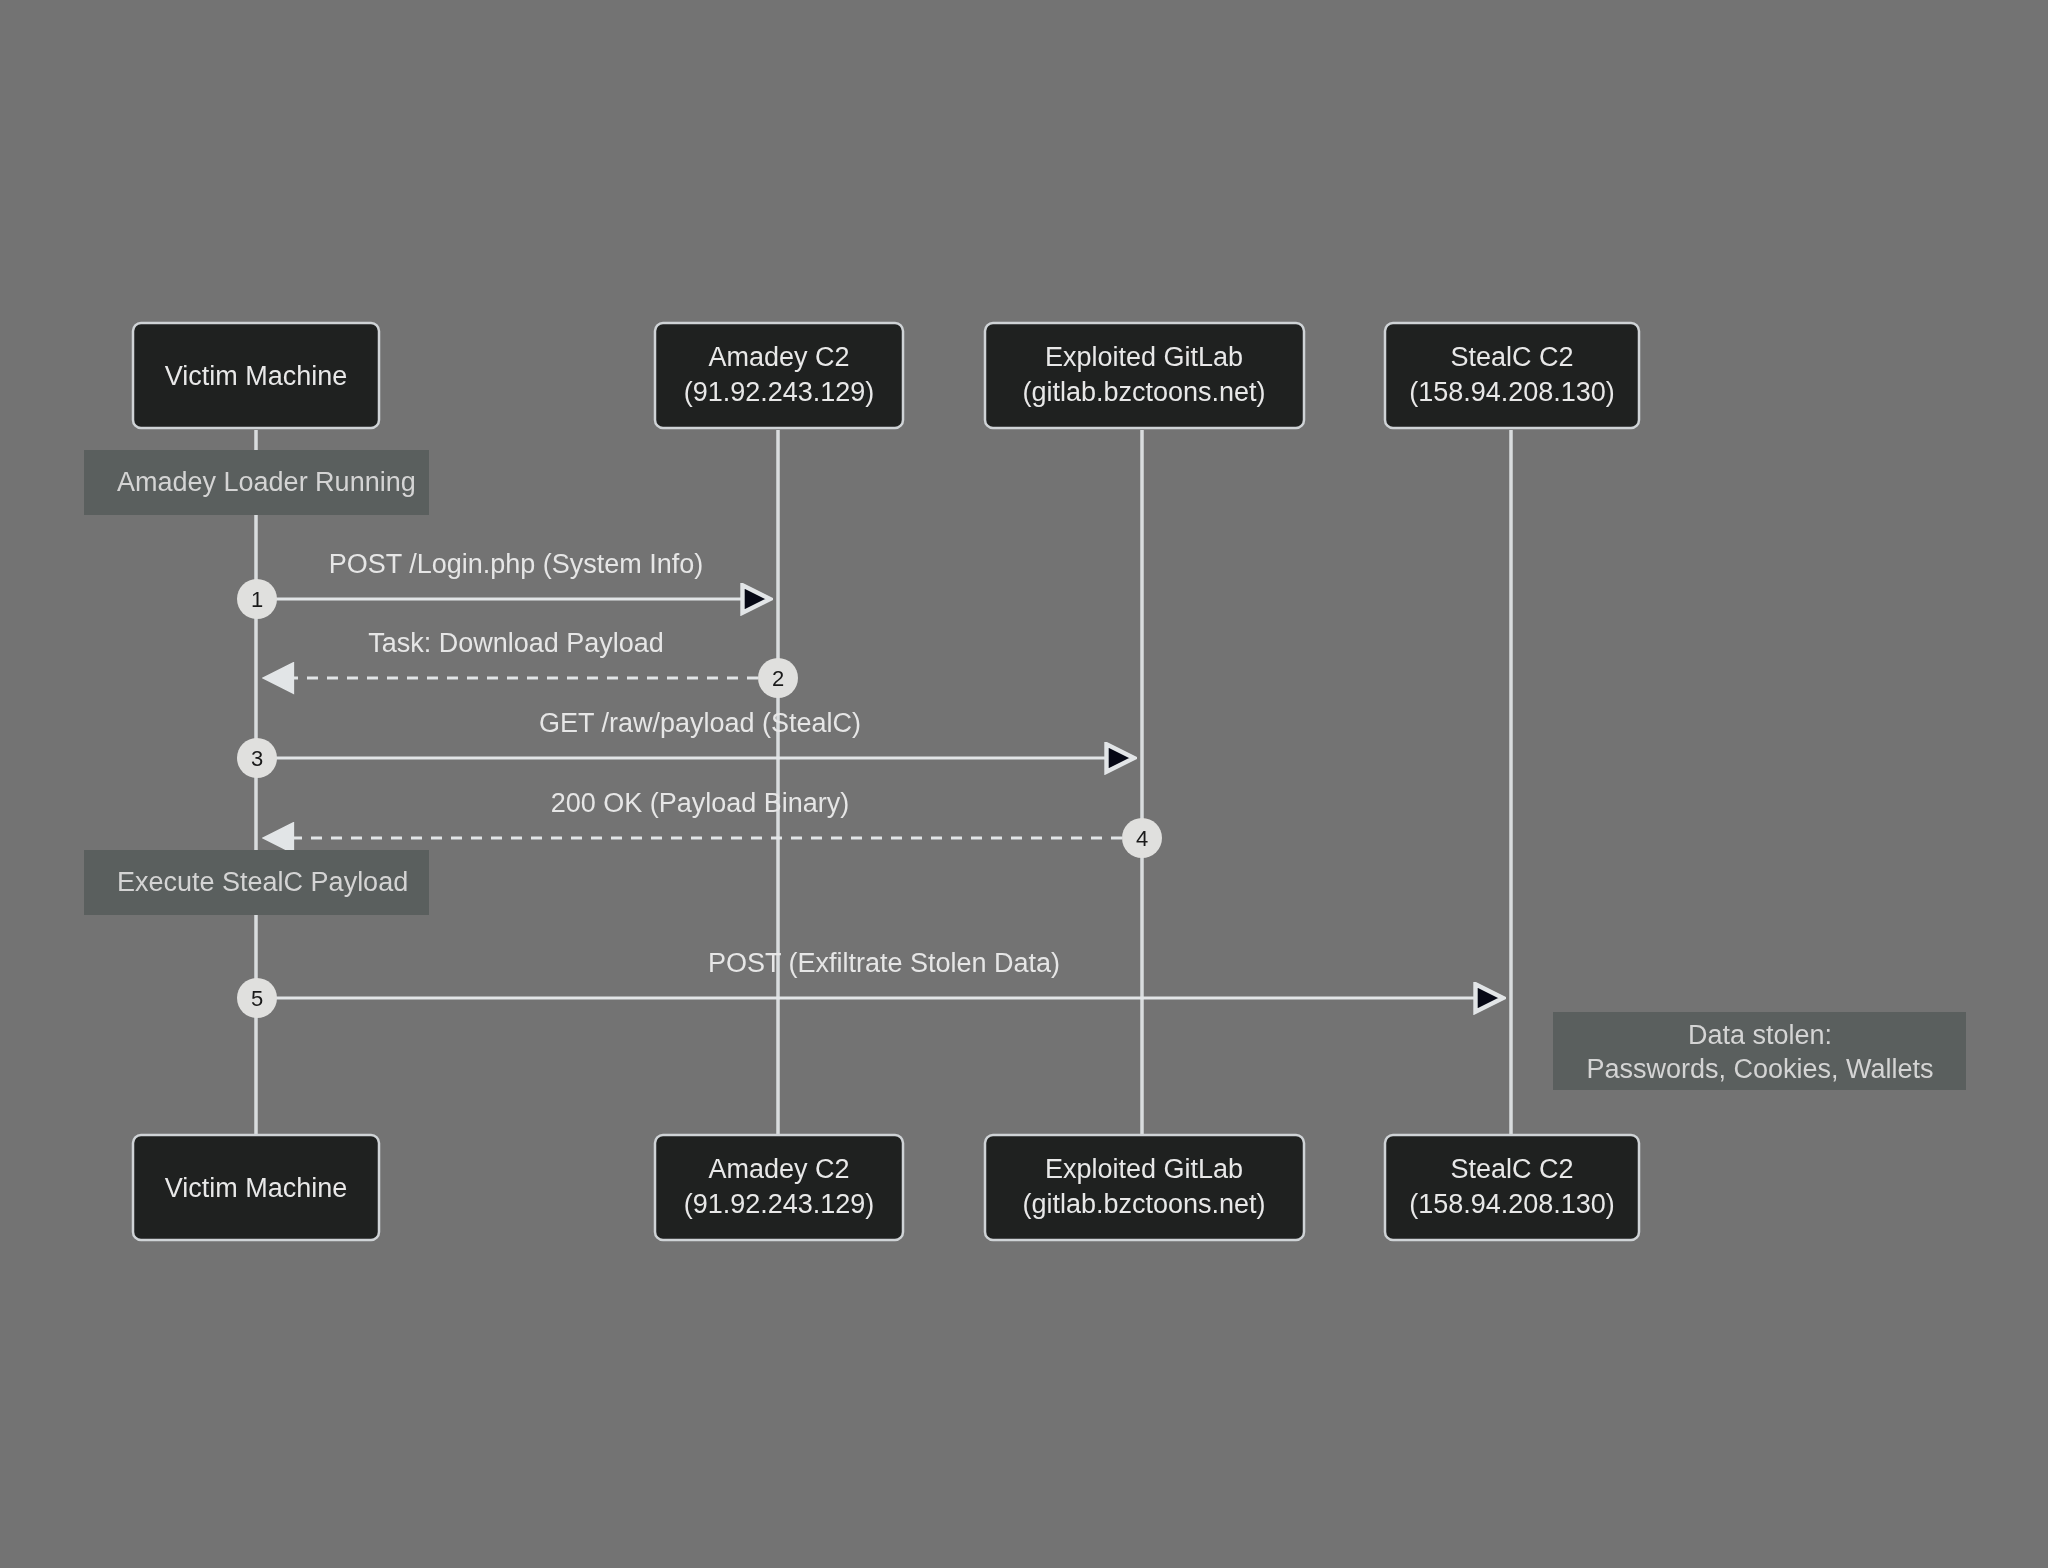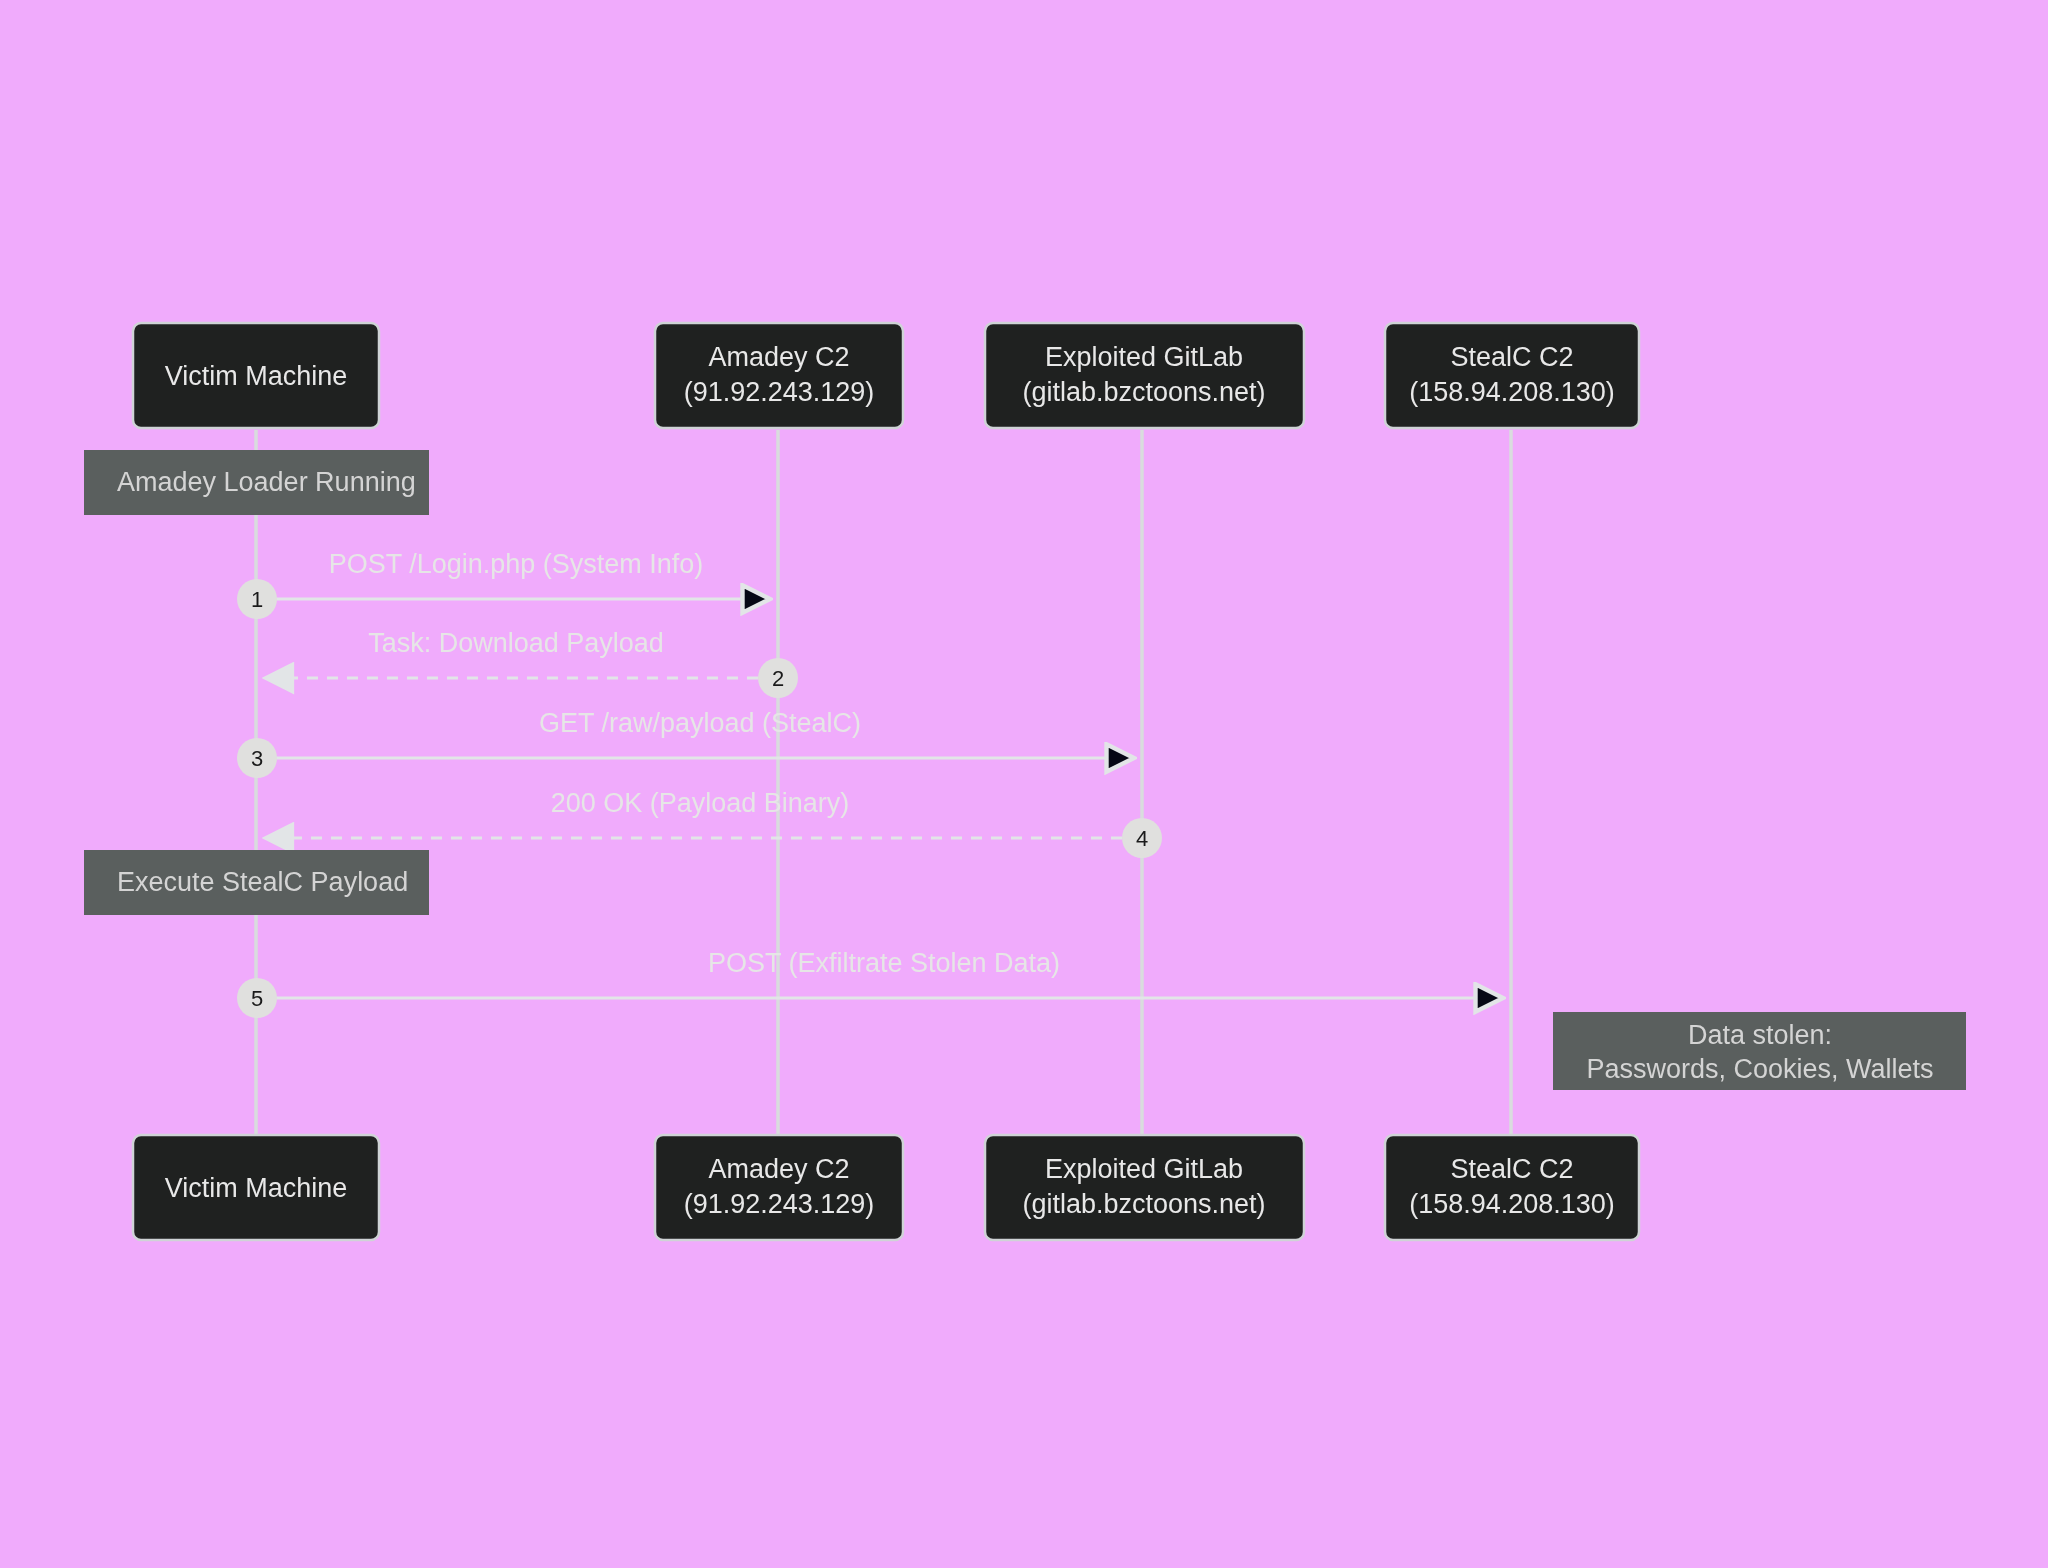--- a/index.html
+++ b/index.html
@@ -9,21 +9,21 @@
     background: #060815;
     width: 2048px;
     height: 1568px;
     overflow: hidden;
     font-family: "Liberation Sans", sans-serif;
   }
   #stage {
     position: relative;
     width: 2048px;
     height: 1568px;
-    background: #f0abfc;
+    background: #737373;
   }
   #diagram {
     position: absolute;
     left: 0;
     top: 0;
     width: 2048px;
     height: 1568px;
   }
   .actor-box-text {
     font-family: "Liberation Sans", sans-serif;

